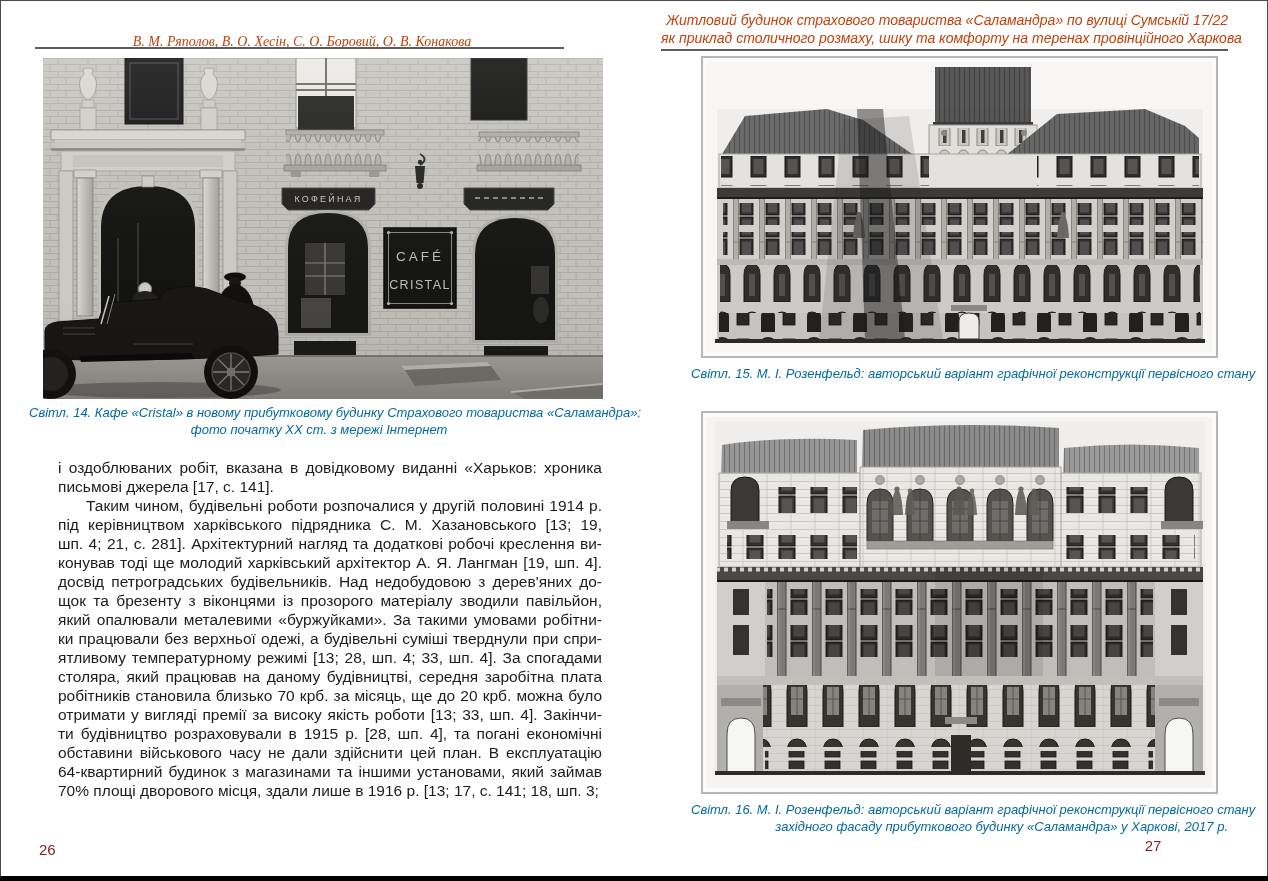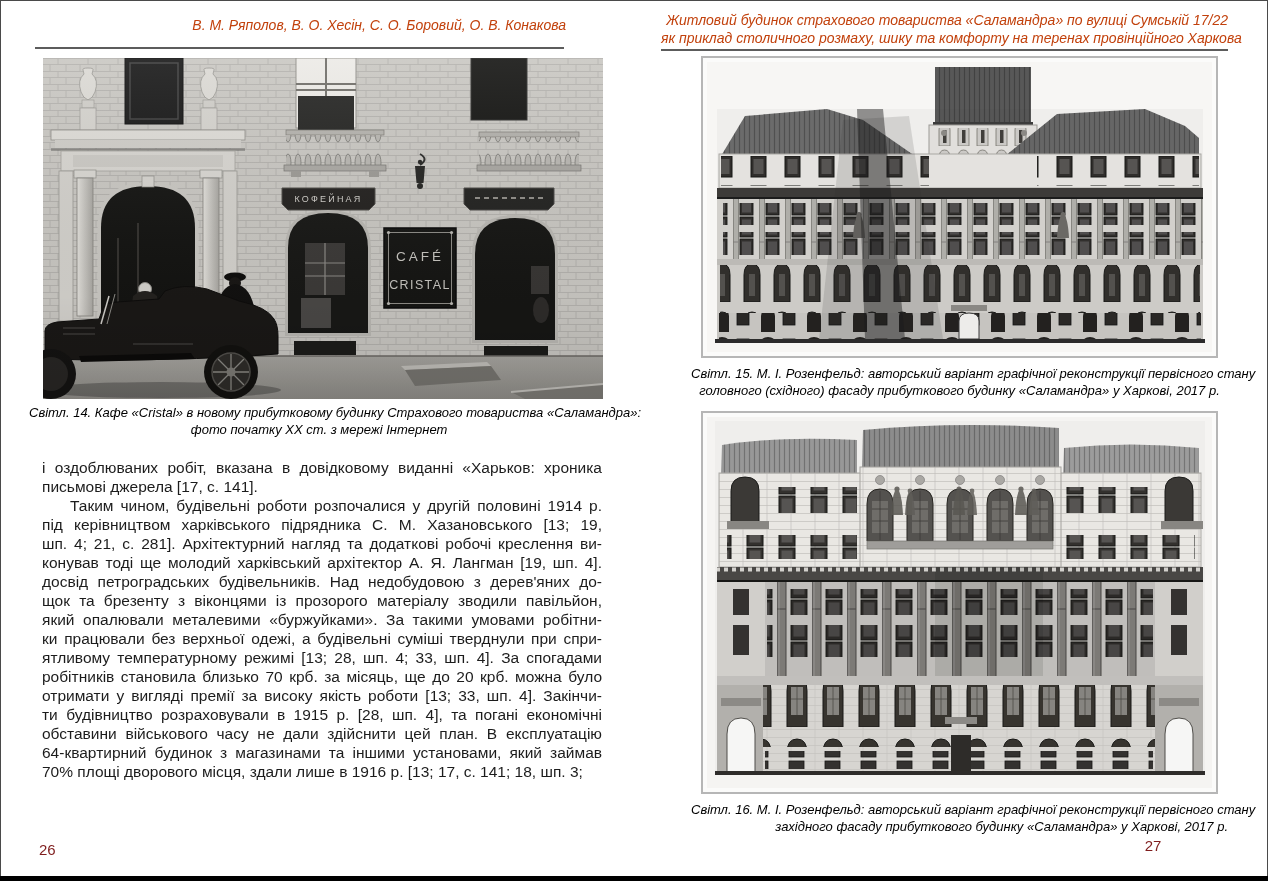--- a/index.html
+++ b/index.html
@@ -11,42 +11,42 @@
     position:absolute;inset:0;box-sizing:border-box;
     border:1px solid #4a4a4a;background:#fff;
   }
   .bottom-bar{
     position:absolute;left:0;right:0;bottom:0;height:5px;background:#000;
   }
   .running-head{
     position:absolute;font-style:italic;font-size:14px;line-height:17.5px;color:#c2410c;
     white-space:nowrap;
   }
-  .rh-left{left:37px;top:16px;width:528px;text-align:right;}
+  .rh-left{left:37px;top:32px;width:528px;text-align:center;font-family:Liberation Serif, serif;}
   .rh-right{left:660px;top:11px;width:567px;text-align:right;}
   .head-rule{position:absolute;height:2px;background:#5c5c5c;}
   .rule-left{left:34px;top:46px;width:529px;}
   .rule-right{left:660px;top:48px;width:567px;}
   .photo-box{
     position:absolute;left:42px;top:57px;width:560px;height:341px;background:#c9c7c2;
   }
   .photo-box svg{display:block;}
   .caption{
-    position:absolute;font-style:italic;font-size:13px;line-height:17px;color:#000000;
+    position:absolute;font-style:italic;font-size:13px;line-height:17px;color:#0369a1;
     text-align:center;white-space:nowrap;
   }
   .cap-photo{left:28px;top:403px;width:580px;}
   .cap-fig15{left:690px;top:364px;width:537px;}
   .cap-fig16{left:690px;top:800px;width:537px;text-align:right;}
   .body-text{
     position:absolute;left:41px;top:457px;width:560px;
   }
   .bline{
     font-size:15.5px;height:19px;line-height:19px;overflow:hidden;
-    text-align:justify;text-align-last:justify;
+    text-align:justify;text-align-last:justify;margin-left:16px;
   }
   .bline.end{text-align-last:left;}
   .bline.indent{text-indent:28px;}
   .page-num{position:absolute;font-size:15px;color:#7f1d1d;}
   .pn-left{left:38px;top:840px;}
   .pn-right{left:1127px;top:836px;width:50px;text-align:center;}
   .fig-frame{
     position:absolute;left:700px;width:505px;box-sizing:content-box;
     border:2px solid #b6b6b6;background:#fbfbfa;padding:4px;
   }
@@ -300,20 +300,21 @@
       <div class="bline">досвід петроградських будівельників. Над недобудовою з дерев'яних до-</div>
 
       <div class="bline">щок та брезенту з віконцями із прозорого матеріалу зводили павільйон,</div>
 
       <div class="bline">який опалювали металевими «буржуйками». За такими умовами робітни-</div>
 
       <div class="bline">ки працювали без верхньої одежі, а будівельні суміші тверднули при спри-</div>
 
       <div class="bline">ятливому температурному режимі [13; 28, шп. 4; 33, шп. 4]. За спогадами</div>
 
+      <div class="bline">столяра, який працював на даному будівництві, середня заробітна плата</div>
 
       <div class="bline">робітників становила близько 70 крб. за місяць, ще до 20 крб. можна було</div>
 
       <div class="bline">отримати у вигляді премії за високу якість роботи [13; 33, шп. 4]. Закінчи-</div>
 
       <div class="bline">ти будівництво розраховували в 1915 р. [28, шп. 4], та погані економічні</div>
 
       <div class="bline">обставини військового часу не дали здійснити цей план. В експлуатацію</div>
 
       <div class="bline">64-квартирний будинок з магазинами та іншими установами, який займав</div>
@@ -376,21 +377,20 @@
       </g>
       <rect x="8" y="277" width="490" height="4" fill="#2b2b2b"></rect>
       <path d="M150,47 L176,47 L198,277 L158,277 Z" fill="rgba(25,25,25,0.45)"></path>
       <path d="M136,58 L202,54 L236,277 L112,277 Z" fill="rgba(40,40,40,0.14)"></path>
       <rect x="10" y="47" width="486" height="234" fill="rgba(60,58,54,0.04)"></rect>
     </svg>
   </div>
 
   <div class="caption cap-fig15">
     <div>Світл. 15. М. І. Розенфельд: авторський варіант графічної реконструкції первісного стану</div>
-    <div>головного (східного) фасаду прибуткового будинку «Саламандра» у Харкові, 2017 р.</div>
   </div>
 
   <div class="fig-frame fig16">
     <svg viewBox="0 0 505 371" width="100%" height="100%" preserveAspectRatio="none">
       <rect width="505" height="371" fill="#f5f4f2"></rect>
       <g>
         <path d="M14,58 L15,28 Q70,19 150,23 L150,58 Z" fill="#9b9b9b"></path>
         <path d="M14,58 L15,28 Q70,19 150,23 L150,58 Z" fill="url(#roofStr)"></path>
         <path d="M155,52 L156,13 Q253,4 352,11 L352,52 Z" fill="#8f8f8f"></path>
         <path d="M155,52 L156,13 Q253,4 352,11 L352,52 Z" fill="url(#roofStr)"></path>

